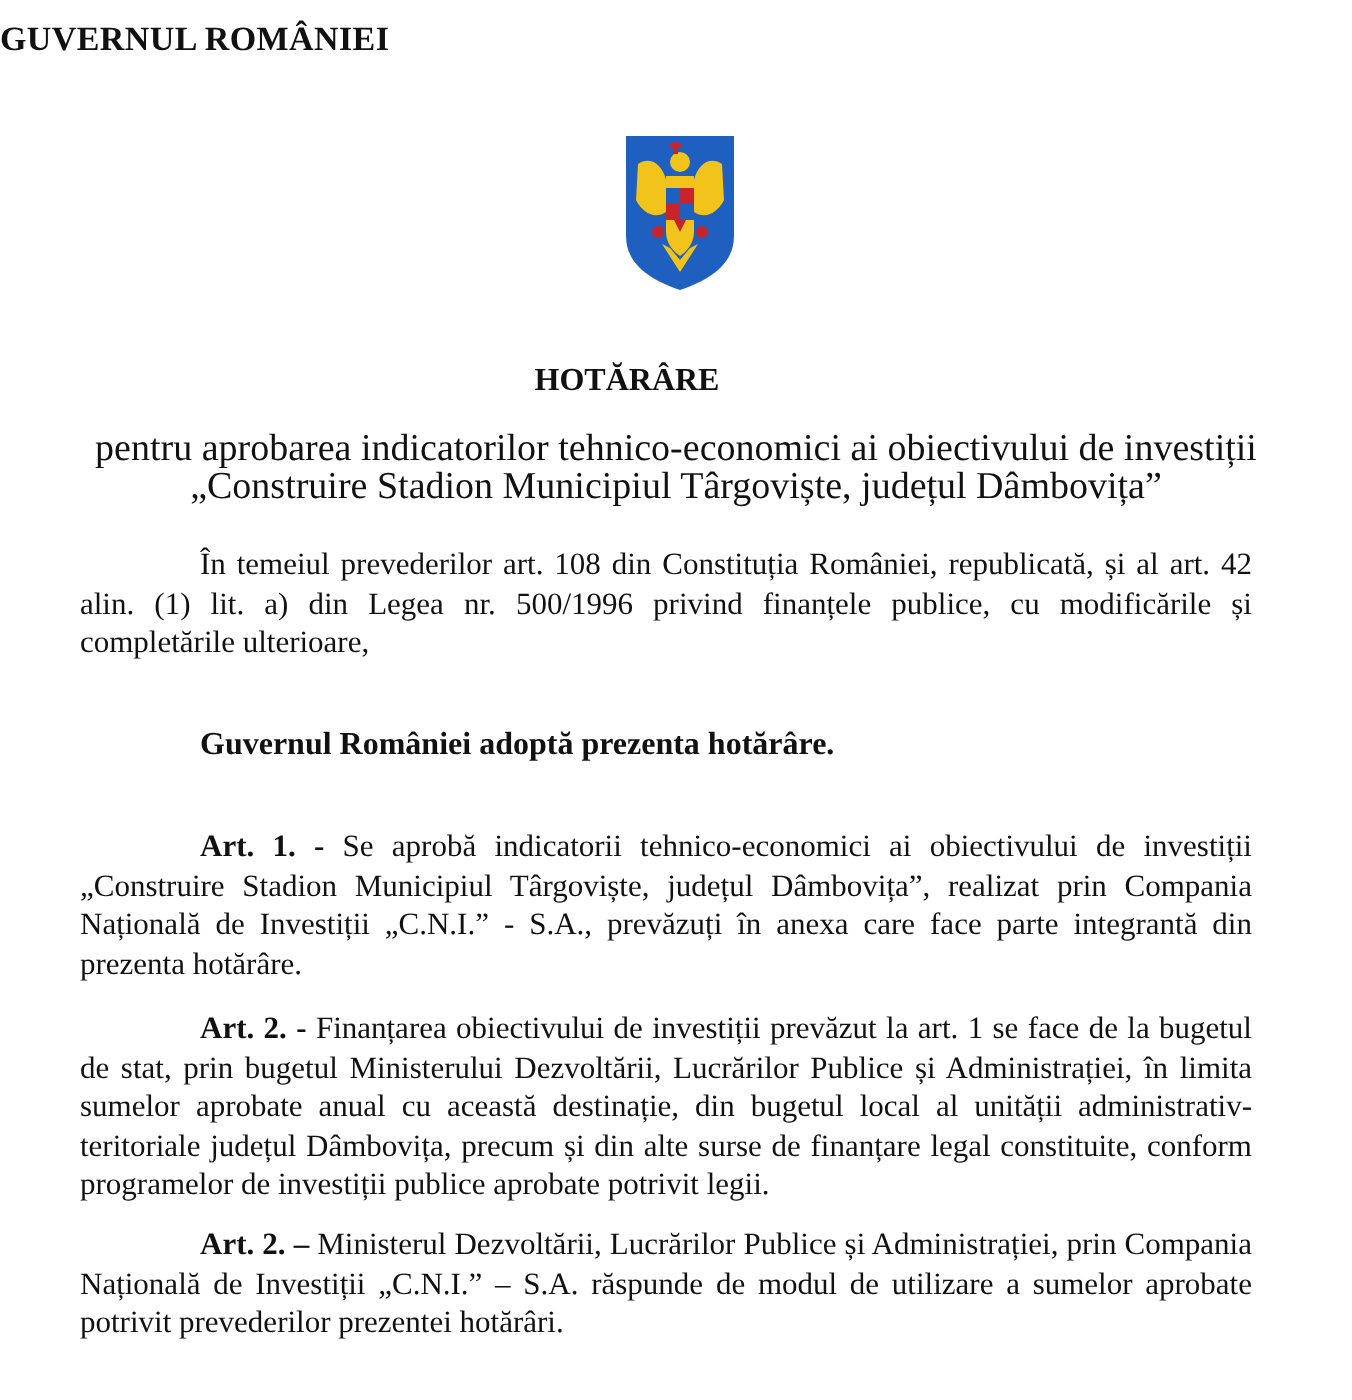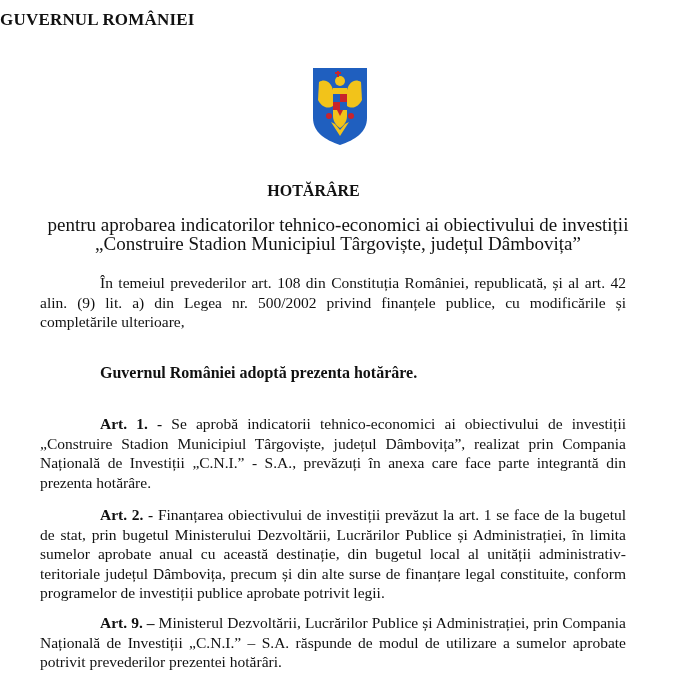--- a/index.html
+++ b/index.html
@@ -107,23 +107,23 @@
     <path d="M26 44 L32 44 L29 50 Z" fill="#c8242c"></path>
 
     <circle cx="18" cy="50" r="3" fill="#c8242c"></circle>
     <circle cx="40" cy="50" r="3" fill="#c8242c"></circle>
   </svg>
 
   <div class="doc-type">HOTĂRÂRE</div>
 
   <div class="subtitle">pentru aprobarea indicatorilor tehnico-economici ai obiectivului de investiții „Construire Stadion Municipiul Târgoviște, județul Dâmbovița”</div>
 
-  <div class="para p-temei"><span class="indent"></span><span>În temeiul prevederilor art. 108 din Constituția României, republicată, și al art. 42 alin. (9) lit. a) din Legea nr. 500/2002 privind finanțele publice, cu modificările și completările ulterioare,</span></div>
+  <div class="para p-temei"><span class="indent"></span><span>În temeiul prevederilor art. 108 din Constituția României, republicată, și al art. 42 alin. (1) lit. a) din Legea nr. 500/1996 privind finanțele publice, cu modificările și completările ulterioare,</span></div>
 
   <div class="adopt">Guvernul României adoptă prezenta hotărâre.</div>
 
   <div class="para p-art1"><span class="indent"></span><span class="art-label">Art. 1. -</span><span> Se aprobă indicatorii tehnico-economici ai obiectivului de investiții „Construire Stadion Municipiul Târgoviște, județul Dâmbovița”, realizat prin Compania Națională de Investiții „C.N.I.” - S.A., prevăzuți în anexa care face parte integrantă din prezenta hotărâre.</span></div>
 
   <div class="para p-art2"><span class="indent"></span><span class="art-label">Art. 2. -</span><span> Finanțarea obiectivului de investiții prevăzut la art. 1 se face de la bugetul de stat, prin bugetul Ministerului Dezvoltării, Lucrărilor Publice și Administrației, în limita sumelor aprobate anual cu această destinație, din bugetul local al unității administrativ-teritoriale județul Dâmbovița, precum și din alte surse de finanțare legal constituite, conform programelor de investiții publice aprobate potrivit legii.</span></div>
 
-  <div class="para p-art3"><span class="indent"></span><span class="art-label">Art. 9. –</span><span> Ministerul Dezvoltării, Lucrărilor Publice și Administrației, prin Compania Națională de Investiții „C.N.I.” – S.A. răspunde de modul de utilizare a sumelor aprobate potrivit prevederilor prezentei hotărâri.</span></div>
+  <div class="para p-art3"><span class="indent"></span><span class="art-label">Art. 2. –</span><span> Ministerul Dezvoltării, Lucrărilor Publice și Administrației, prin Compania Națională de Investiții „C.N.I.” – S.A. răspunde de modul de utilizare a sumelor aprobate potrivit prevederilor prezentei hotărâri.</span></div>
 
 </div>
 
 </body></html>

